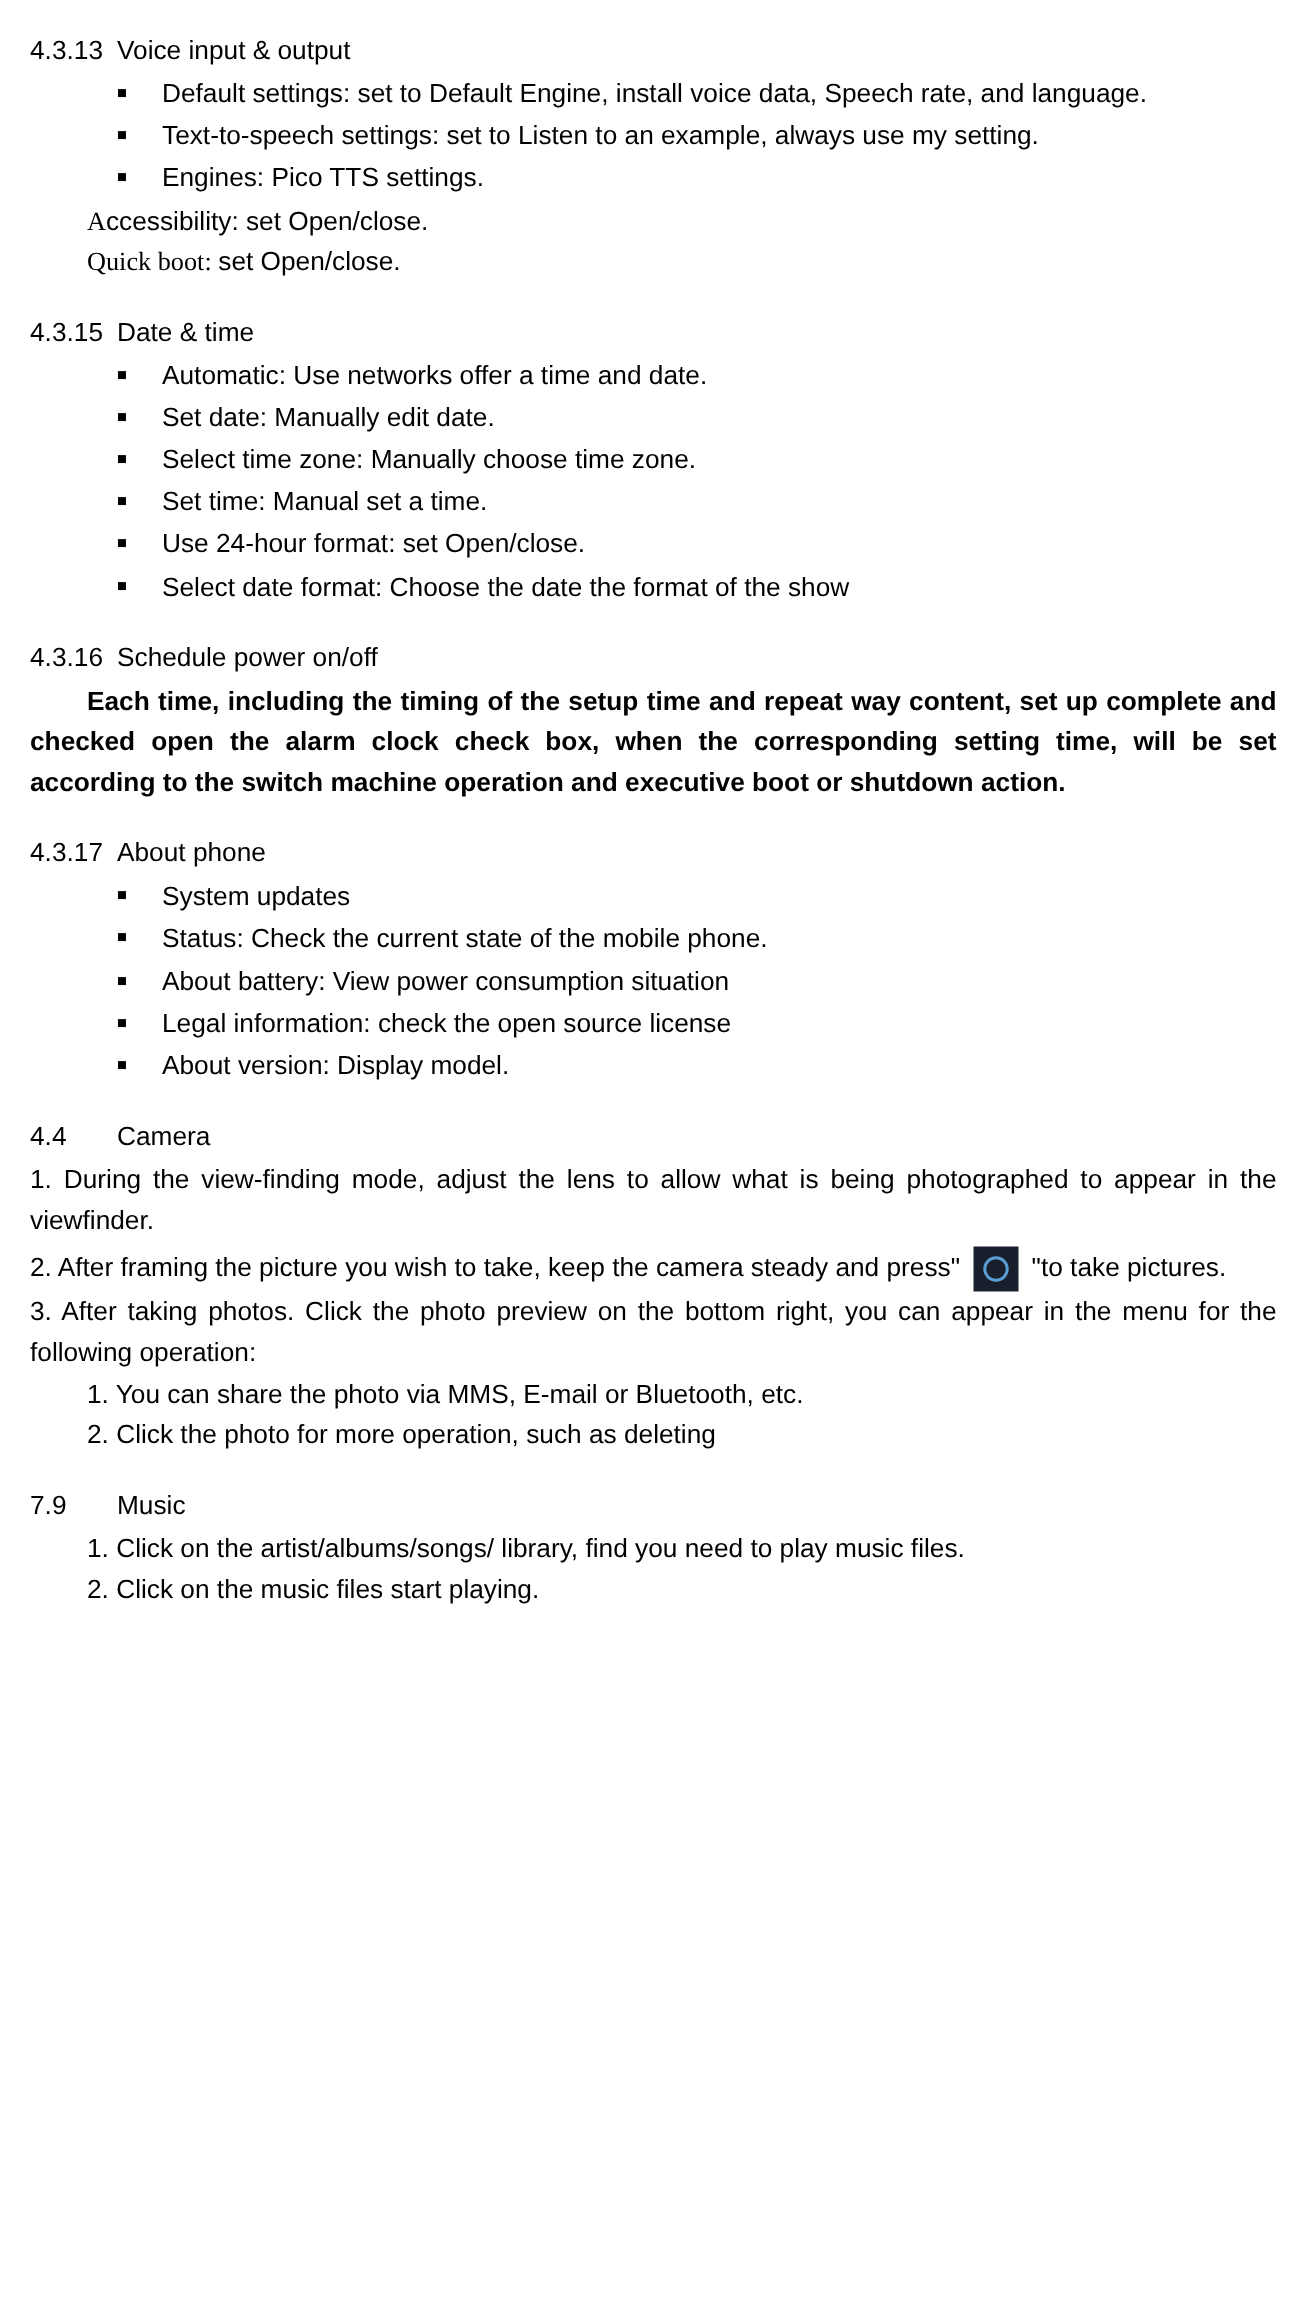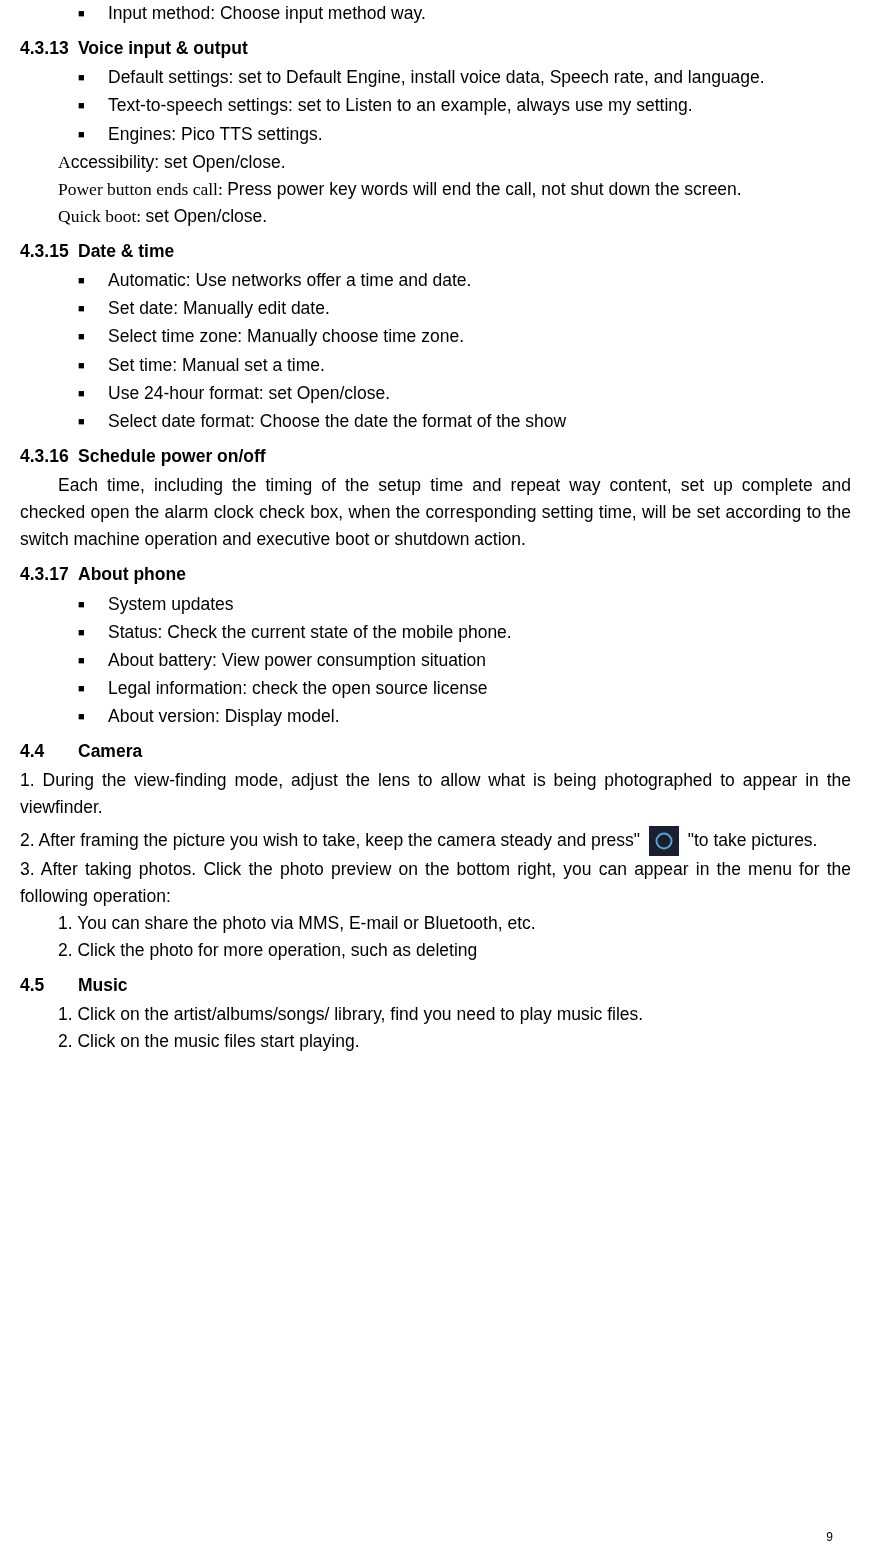--- a/index.html
+++ b/index.html
@@ -6,23 +6,23 @@
     body {
       font-family: Arial, Helvetica, sans-serif;
       width: 871px;
       padding: 0 20px 0 20px;
       font-size: 17.5px;
       line-height: 1.55;
       color: #000;
       background: #fff;
     }
     .heading-sub {
-      font-weight: bold;
+      font-weight: normal;
       font-size: 17.5px;
-      margin-top: 8px;
+      margin-top: 20px;
       margin-bottom: 2px;
     }
     .heading-sub .num { display: inline-block; min-width: 58px; }
     .bullet-list {
       list-style: none;
       padding-left: 58px;
     }
     .bullet-list li {
       position: relative;
       padding-left: 30px;
@@ -38,21 +38,21 @@
       line-height: 27px;
     }
     .body-text {
       padding-left: 38px;
       text-align: justify;
     }
     .body-text-flush {
       text-align: justify;
     }
     .serif { font-family: "Times New Roman", Times, serif; }
-    .indent-para { text-indent: 38px; }
+    .indent-para { text-indent: 38px; font-weight: bold; }
     .camera-icon {
       display: inline-block;
       width: 30px;
       height: 30px;
       background: #1a1f2e;
       vertical-align: middle;
       position: relative;
       margin: 0 4px;
     }
     .camera-icon::after {
@@ -71,38 +71,32 @@
       font-size: 12px;
     }
     .page-wrap { position: relative; min-height: 1549px; }
     .num-list { padding-left: 38px; }
     .num-list-sub { padding-left: 38px; }
   </style>
 </head>
 <body>
 <div class="page-wrap">
 
-<ul class="bullet-list">
-  <li><span>Input method: Choose input method way.</span></li>
-</ul>
 
 <div class="heading-sub">
   <span class="num">4.3.13</span><span>Voice input &amp; output</span>
 </div>
 <ul class="bullet-list">
   <li><span>Default settings: set to Default Engine, install voice data, Speech rate, and language.</span></li>
   <li><span>Text-to-speech settings: set to Listen to an example, always use my setting.</span></li>
   <li><span>Engines: Pico TTS settings.</span></li>
 </ul>
 
 <div class="body-text">
   <span class="serif">A</span><span>ccessibility: set Open/close.</span>
-</div>
-<div class="body-text">
-  <span class="serif">Power button ends call: </span><span>Press power key words will end the call, not shut down the screen.</span>
 </div>
 <div class="body-text">
   <span class="serif">Quick boot: </span><span>set Open/close.</span>
 </div>
 
 <div class="heading-sub">
   <span class="num">4.3.15</span><span>Date &amp; time</span>
 </div>
 <ul class="bullet-list">
   <li><span>Automatic: Use networks offer a time and date.</span></li>
@@ -135,20 +129,20 @@
 <div class="body-text-flush">1. During the view-finding mode, adjust the lens to allow what is being photographed to appear in the viewfinder.</div>
 <div class="spacer-sm"></div>
 <div class="body-text-flush">
   <span>2. After framing the picture you wish to take, keep the camera steady and press" </span><span class="camera-icon"></span><span> "to take pictures.</span>
 </div>
 <div class="body-text-flush">3. After taking photos. Click the photo preview on the bottom right, you can appear in the menu for the following operation:</div>
 <div class="num-list-sub">1. You can share the photo via MMS, E-mail or Bluetooth, etc.</div>
 <div class="num-list-sub">2. Click the photo for more operation, such as deleting</div>
 
 <div class="heading-sub">
-  <span class="num">4.5</span><span>Music</span>
+  <span class="num">7.9</span><span>Music</span>
 </div>
 <div class="num-list">1. Click on the artist/albums/songs/ library, find you need to play music files.</div>
 <div class="num-list">2. Click on the music files start playing.</div>
 
 <div class="page-num" style="top:1528px;">9</div>
 
 </div>
 
 </body></html>

